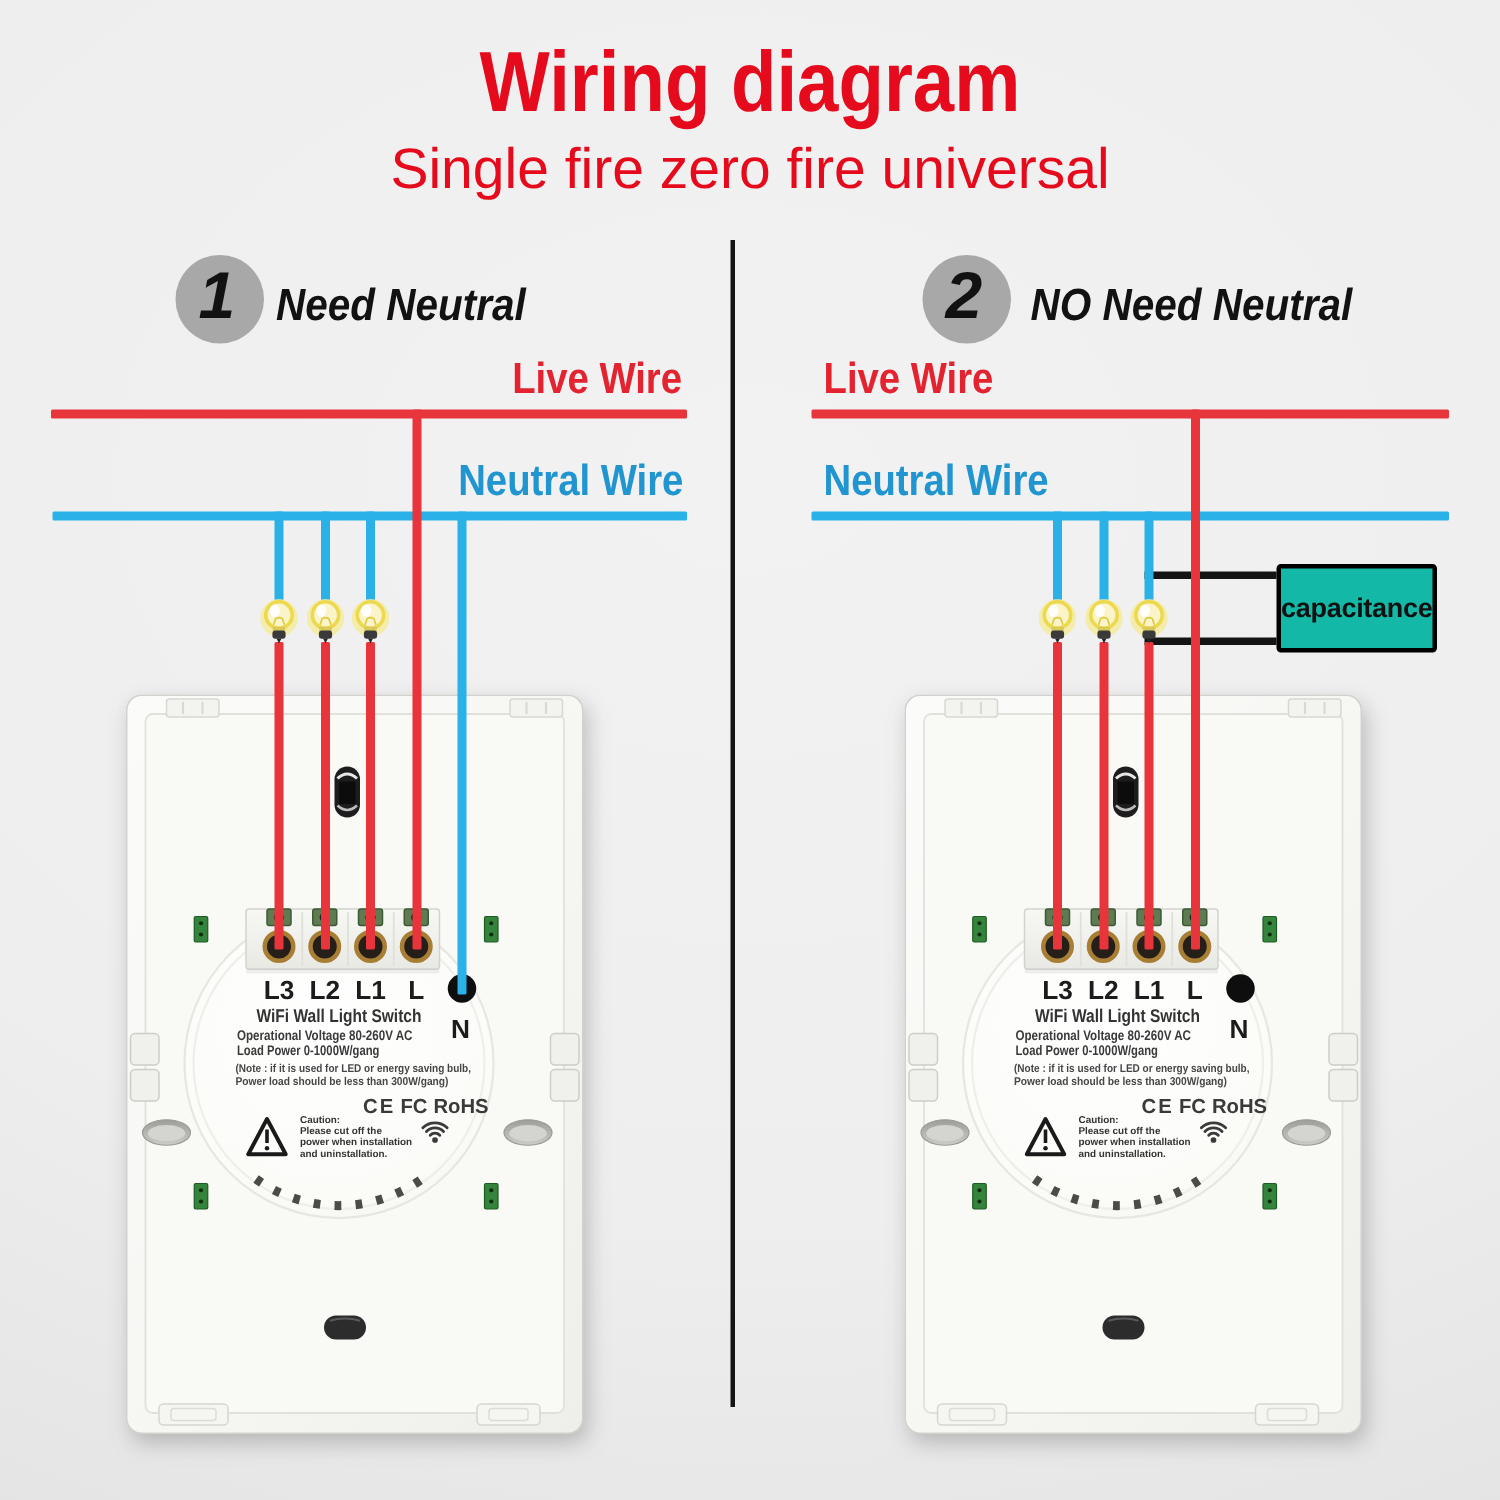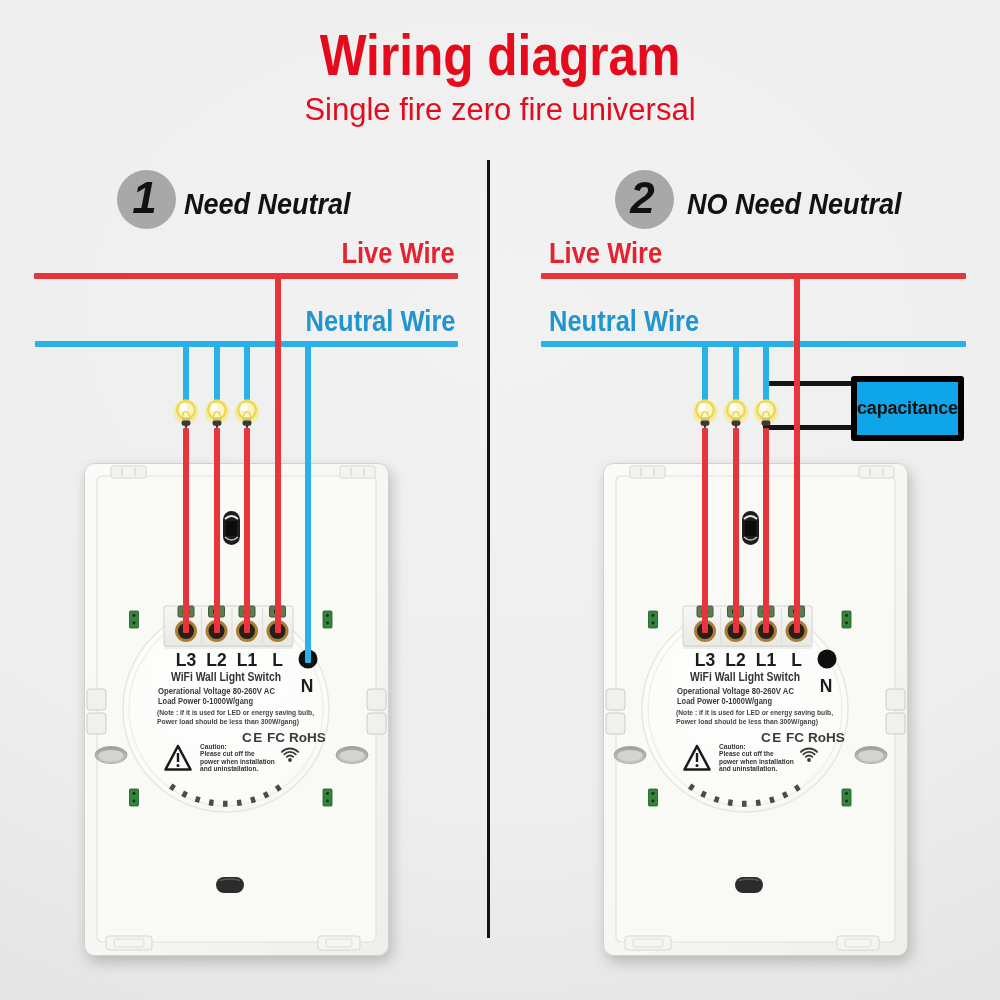--- a/index.html
+++ b/index.html
@@ -4,42 +4,42 @@
 <style>
   html,body{margin:0;padding:0;}
   body{
     width:1000px;height:1000px;position:relative;overflow:hidden;
     background:radial-gradient(130% 95% at 50% 32%, #f2f2f3 0%, #eeeeee 52%, #e5e5e6 80%, #d8d8d9 100%);
     font-family:"Liberation Sans", sans-serif;
   }
   .abs{position:absolute;}
   
   .title{left:0;top:22px;width:1000px;text-align:center;font-size:57px;font-weight:bold;color:#e50b1c;transform:scaleX(0.87);transform-origin:500px 50%;}
-  .subtitle{left:0;top:92px;width:1000px;text-align:center;font-size:31px;font-weight:500;color:#e50b1c;}
+  .subtitle{left:0;top:92px;width:1000px;text-align:center;font-size:38px;font-weight:500;color:#e50b1c;}
   .divider{left:487px;top:160px;width:3px;height:778px;background:#141414;}
   
   .numcircle{width:59px;height:59px;border-radius:50%;background:#a8a8a8;top:170px;
     display:flex;align-items:center;justify-content:center;}
   .numcircle span{font-size:44px;font-weight:bold;font-style:italic;color:#121212;transform:translate(-2px,-2px);}
   .pheading{top:187px;font-size:30px;font-weight:bold;font-style:italic;color:#121212;white-space:nowrap;transform:scaleX(0.9);transform-origin:left center;}
   
   .wlabel{font-size:29px;font-weight:bold;white-space:nowrap;}
   .wlabel.ra{transform:scaleX(0.88);transform-origin:right center;}
   .wlabel.la{transform:scaleX(0.88);transform-origin:left center;}
   .red-t{color:#e32330;}
   .blue-t{color:#2095cf;}
   
   .wire{position:absolute;}
   .hred{height:6px;background:#e8353c;border-radius:1px;}
   .hblue{height:6px;background:#29b1e8;border-radius:1px;}
   .vred{width:6px;background:#e8353c;border-radius:1px;}
   .vblue{width:6px;background:#29b1e8;border-radius:1px;}
   .hblack{height:5px;background:#141414;}
   
-  .capbox{left:851px;top:376px;width:101px;height:53px;background:#0ea5e9;border:6px solid #000000;border-radius:3px;
+  .capbox{left:851px;top:376px;width:101px;height:53px;background:#14b8a6;border:3px solid #000000;border-radius:3px;
     display:flex;align-items:center;justify-content:center;font-size:18px;font-weight:bold;color:#111;letter-spacing:-0.2px;}
   .plate{filter:drop-shadow(3px 6px 7px rgba(70,70,70,0.30));}
   .bulb{position:absolute;width:34px;height:38px;}
 </style>
 </head>
 <body>
 
 <div class="abs title">Wiring diagram</div>
 <div class="abs subtitle">Single fire zero fire universal</div>
 <div class="abs divider"></div>

